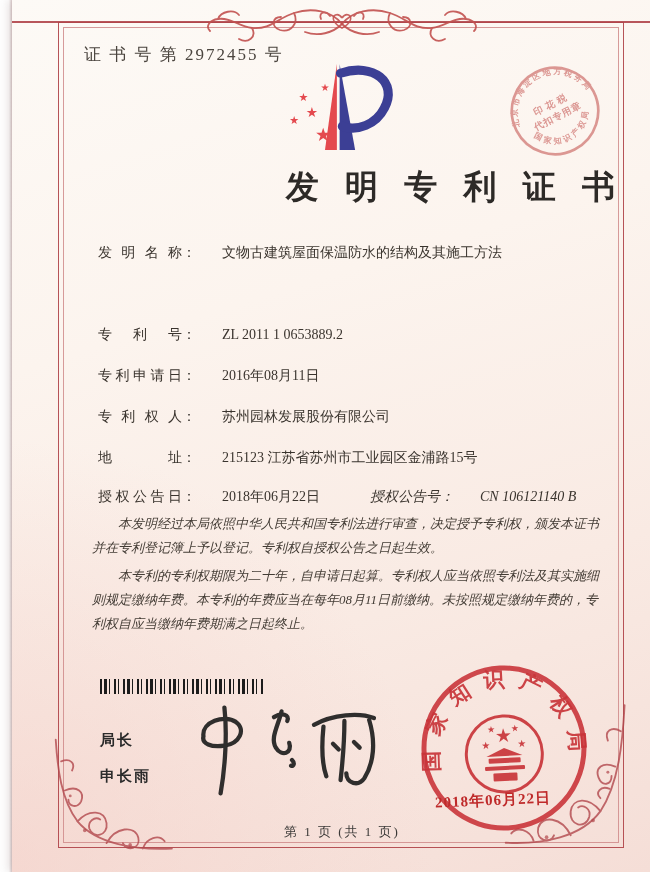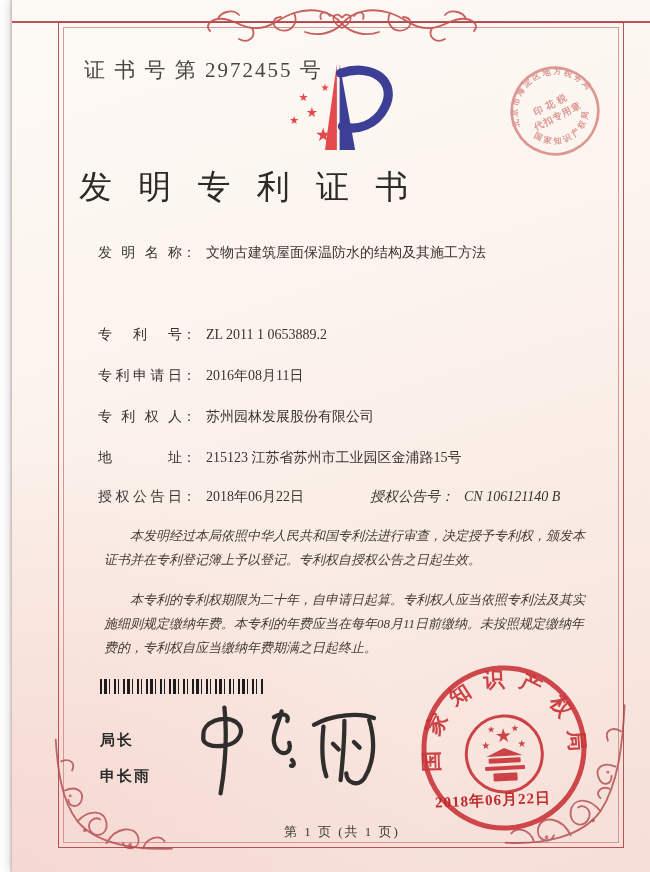--- a/index.html
+++ b/index.html
@@ -16,36 +16,36 @@
   .topline{position:absolute;left:0;top:21px;width:650px;height:2px;background:#b0444a;opacity:.9;}
   .frame-outer{position:absolute;left:46px;top:22px;width:566px;height:826px;
         border:1.5px solid #b0444a;box-sizing:border-box;opacity:.92;}
   .frame-inner{position:absolute;left:51px;top:27px;width:556px;height:816px;
         border:1px solid #cf8a8a;box-sizing:border-box;opacity:.85;}
   .ornament-top{position:absolute;left:170px;top:2px;width:320px;height:44px;}
   .flourish{position:absolute;pointer-events:none;}
   .fl-left{left:36px;top:736px;width:128px;height:118px;}
   .fl-right{left:490px;top:696px;width:130px;height:156px;transform:scaleX(-1);}
   
-  .certno{position:absolute;left:72px;top:56px;font-size:21px;letter-spacing:2px;color:#4a443e;}
+  .certno{position:absolute;left:72px;top:43px;font-size:17px;letter-spacing:2px;color:#4a443e;}
   .logo{position:absolute;left:270px;top:58px;width:128px;height:100px;}
-  .title{position:absolute;left:58px;top:165px;width:568px;text-align:left;
-         font-size:33px;font-weight:400;letter-spacing:9px;text-indent:9px;color:#2d2a27;}
+  .title{position:absolute;left:44px;top:165px;width:568px;text-align:right;
+         font-size:33px;font-weight:700;letter-spacing:9px;text-indent:9px;color:#2d2a27;}
   
   .frow{position:absolute;left:86px;width:530px;height:22px;font-size:14px;white-space:nowrap;}
   .flabel{display:inline-block;width:84px;text-align:justify;text-align-last:justify;
           vertical-align:top;color:#3a342e;}
   .fcolon{margin:0 2px 0 0;}
-  .fvalue{margin-left:8px;color:#3a342e;}
+  .fvalue{margin-left:24px;color:#3a342e;}
   .fgroup2{position:absolute;left:272px;top:0;font-style:italic;}
   .fgroup2 .flabel{width:auto;text-align-last:auto;}
   
   .bodytext{position:absolute;left:76px;top:508px;width:524px;font-size:13px;line-height:1.85;
             font-style:italic;color:#433c35;}
-  .bodytext p{margin:16px;text-indent:2em;}
+  .bodytext p{margin:4px;text-indent:2em;}
   
   .barcode{position:absolute;left:88px;top:679px;width:164px;height:15px;
     background-image:repeating-linear-gradient(90deg,
       #1c1c1c 0 2px,transparent 2px 4px,#1c1c1c 4px 7px,transparent 7px 9px,
       #1c1c1c 9px 10px,transparent 10px 14px,#1c1c1c 14px 16px,transparent 16px 18px,
       #1c1c1c 18px 19px,transparent 19px 23px);}
   
   .sig-title{position:absolute;left:88px;top:731px;font-family:"Liberation Sans","DejaVu Sans",sans-serif;
              font-weight:bold;font-size:15px;color:#2b2b2b;letter-spacing:2px;}
   .sig-name{position:absolute;left:88px;top:760px;font-family:"Liberation Sans","DejaVu Sans",sans-serif;

